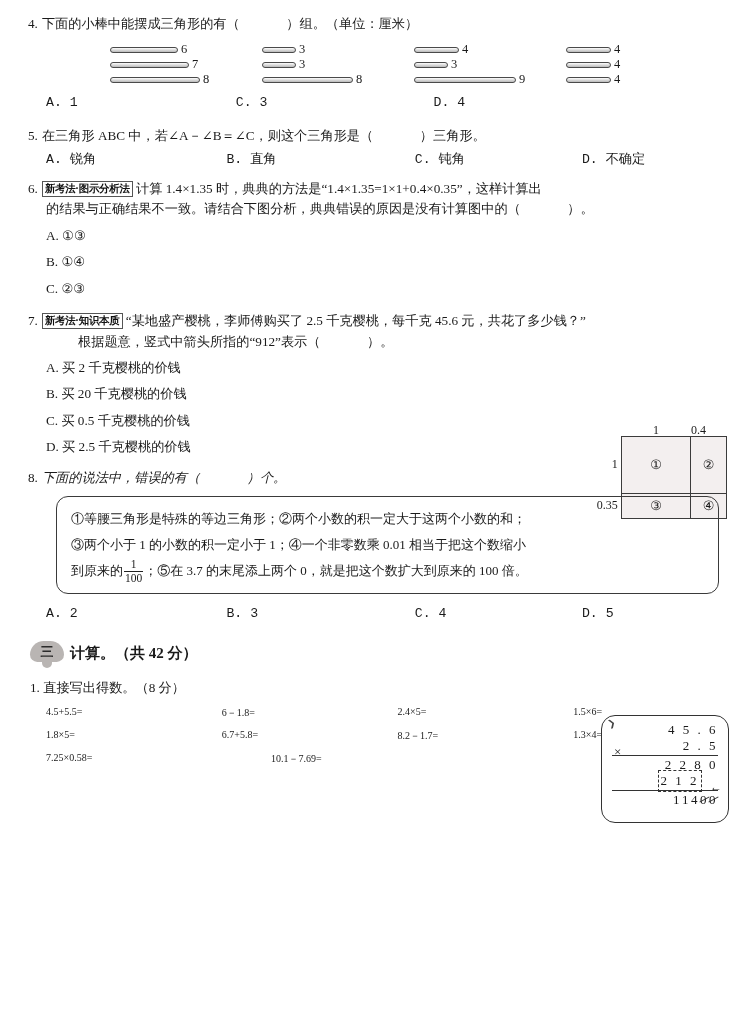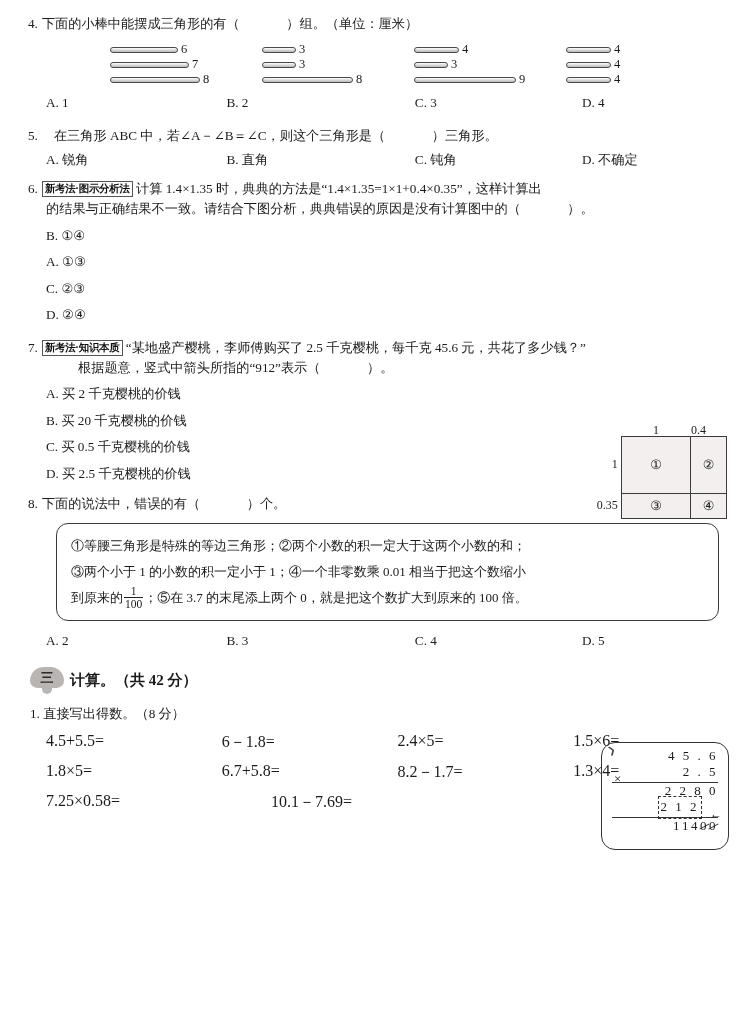--- a/index.html
+++ b/index.html
@@ -19,21 +19,21 @@
   .qnum { display: inline-block; }
   .indent { padding-left: 46px; }
 
   .row-q { display: flex; align-items: baseline; padding-left: 28px; }
   .row-q .body { flex: 1; }
 
   .blank-paren { display: inline-block; min-width: 40px; text-align: center; }
 
   
   .opts { display: flex; padding-left: 46px; font-size: 13.2px; margin-top: 5px; }
-  .opts .o { width: 25%; }
+  .opts .o { width: 25%; font-family: Liberation Mono, monospace; }
   .opts.four-col .o:nth-child(1) { width: 27%; }
   .opts.four-col .o:nth-child(2) { width: 27%; }
   .opts.four-col .o:nth-child(3) { width: 25%; margin-left: 8px; }
 
   .opt-stack { padding-left: 46px; font-size: 13.2px; }
   .opt-stack .o { margin: 6px 0; }
 
   
   .badge {
     display: inline-block;
@@ -156,21 +156,21 @@
   .sec-badge .num {
     position: absolute; left: 0; top: 3px; width: 34px; height: 20px;
     display: flex; align-items: center; justify-content: center;
     font-size: 13px; font-weight: bold; color: #2b2b2b;
     font-family: "Liberation Sans", sans-serif;
   }
   .sec-title { font-size: 15px; font-weight: bold; }
 
   .sub-head { padding-left: 30px; font-size: 13.2px; margin-top: 10px; }
 
-  .calc-row { display: flex; padding-left: 46px; font-size: 16px; margin-top: 9px; }
+  .calc-row { display: flex; padding-left: 46px; font-size: 10px; margin-top: 9px; }
   .calc-row .c { width: 25%; }
   .calc-row.three .c { width: 33.33%; }
   .calc-row.three .c:nth-child(1) { width: 32%; }
 
   .mt4 { margin-top: 4px; }
   .mt6 { margin-top: 6px; }
   .mt8 { margin-top: 8px; }
   .mt10 { margin-top: 10px; }
   .mt12 { margin-top: 12px; }
   .mt14 { margin-top: 14px; }
@@ -244,30 +244,29 @@
           </div>
         <div class="stick-row">
             <span class="stick" style="width:45px"></span>
             <span class="stick-lbl">4</span>
           </div>
       </div>
     </div>
 
     <div class="opts four-col mt6">
       <span class="o">A. 1</span>
-      <span class="o">B. 2</span>
       <span class="o">C. 3</span>
       <span class="o">D. 4</span>
     </div>
   </div>
 
   <div class="q mt12">
     <div class="row-q">
       <span class="qnum">5.</span>
-      <span class="body" style="margin-left:16px;">
+      <span class="body" style="margin-left:4px;">
         <span>在三角形 ABC 中，若∠A－∠B＝∠C，则这个三角形是（</span>
         <span class="blank-paren"></span>
         <span>）三角形。</span>
       </span>
     </div>
     <div class="opts four-col mt4">
       <span class="o">A. 锐角</span>
       <span class="o">B. 直角</span>
       <span class="o">C. 钝角</span>
       <span class="o">D. 不确定</span>
@@ -282,24 +281,23 @@
         <span>计算 1.4×1.35 时，典典的方法是“1.4×1.35=1×1+0.4×0.35”，这样计算出</span>
       </span>
     </div>
     <div class="indent" style="padding-left:46px;">
       <span>的结果与正确结果不一致。请结合下图分析，典典错误的原因是没有计算图中的（</span>
       <span class="blank-paren"></span>
       <span>）。</span>
     </div>
 
     <div class="opt-stack mt4">
+      <div class="o">A. ①③</div>
       <div class="o">B. ①④</div>
-      <div class="o">A. ①③</div>
       <div class="o">C. ②③</div>
-      <div class="o">D. ②④</div>
     </div>
 
     <div class="grid-model">
       <div class="gm-coltop">
         <span class="sp"></span>
         <span class="c1">1</span>
         <span class="c2">0.4</span>
       </div>
       <div class="gm-body">
         <div class="gm-rowlbl">
@@ -361,21 +359,21 @@
         <span>4</span>
         <span class="strike">0</span>
         <span class="strike">0</span>
       </div>
     </div>
   </div>
 
   <div class="q mt10">
     <div class="row-q">
       <span class="qnum">8.</span>
-      <span class="body" style="margin-left:4px;">
+      <span class="body" style="margin-left:4px;font-style:italic;">
         <span>下面的说法中，错误的有（</span>
         <span class="blank-paren"></span>
         <span>）个。</span>
       </span>
     </div>
 
     <div class="stmt-box">
       <div>①等腰三角形是特殊的等边三角形；②两个小数的积一定大于这两个小数的和；</div>
       <div>③两个小于 1 的小数的积一定小于 1；④一个非零数乘 0.01 相当于把这个数缩小</div>
       <div>

